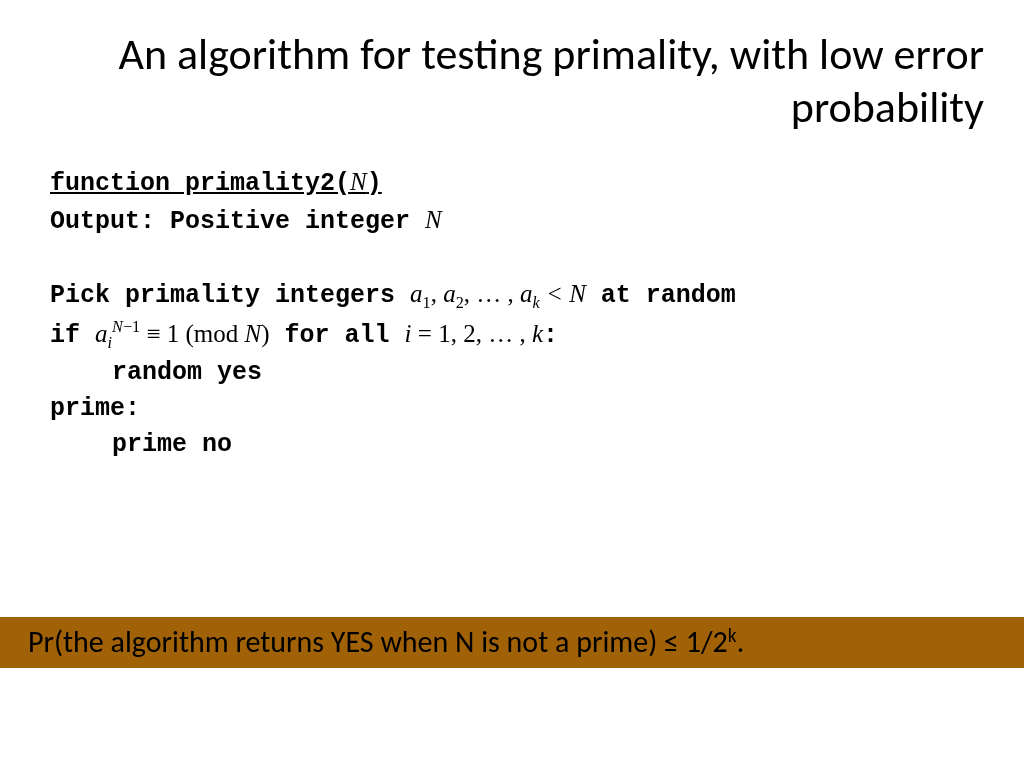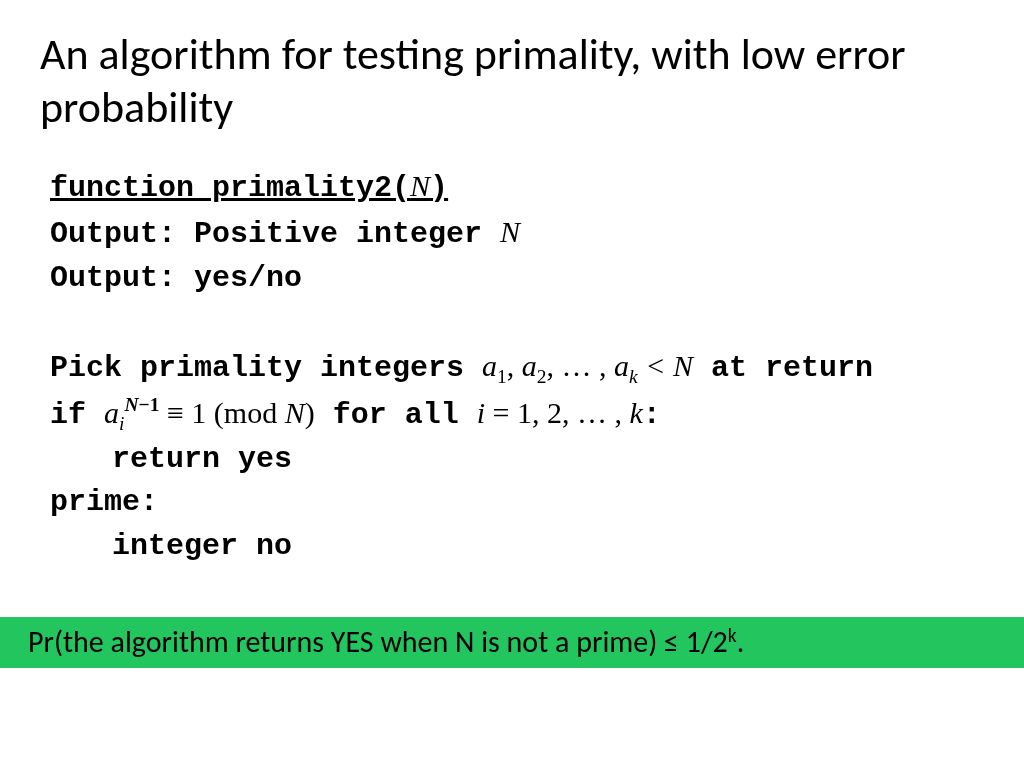--- a/index.html
+++ b/index.html
@@ -12,75 +12,74 @@
     overflow: hidden;
   }
   .slide {
     width: 100%;
     height: 100%;
     padding: 28px 40px 0 40px;
     position: relative;
   }
   .title {
     font-size: 44px;
-    text-align: left;
+    text-align: right;
     font-weight: 400;
     line-height: 1.2;
     margin-bottom: 30px;
   }
   .code-block {
     font-family: "Courier New", Courier, monospace;
-    font-size: 30px;
+    font-size: 25px;
     line-height: 1.45;
     padding-left: 10px;
     font-weight: bold;
   }
   .code-block .underline { text-decoration: underline; }
   .code-block .mathvar { font-family: "Times New Roman", serif; font-style: italic; font-weight: normal; }
   .code-block .mathtxt { font-family: "Times New Roman", serif; font-style: normal; font-weight: normal; }
   .code-block .indent { padding-left: 62px; display: inline-block; }
   .sub { font-size: 0.65em; vertical-align: -0.35em; font-family: "Times New Roman", serif; font-style: normal; font-weight: normal; }
   .subi { font-size: 0.65em; vertical-align: -0.35em; font-family: "Times New Roman", serif; font-style: italic; font-weight: normal; }
-  .sup { font-size: 0.65em; vertical-align: 0.6em; font-family: "Times New Roman", serif; font-style: italic; font-weight: bold; }
+  .sup { font-size: 0.65em; vertical-align: 0.6em; font-family: "Times New Roman", serif; font-style: italic; font-weight: normal; }
   .highlight-bar {
     position: absolute;
     left: 0;
     right: 0;
     bottom: 100px;
-    background: #22c55e;
+    background: #a16207;
     font-size: 30px;
     padding: 6px 28px 8px 28px;
     font-family: Calibri, "Segoe UI", Arial, sans-serif;
   }
   .highlight-bar .sup2 { font-size: 0.65em; vertical-align: 0.5em; }
 </style>
 </head>
 <body>
 
 <div class="slide">
 
   <h1 class="title">An algorithm for testing primality, with low error probability</h1>
 
   <div class="code-block">
     <div>
       <span class="underline">function primality2(</span><span class="underline mathvar">N</span><span class="underline">)</span>
     </div>
     <div>
       <span>Output:  Positive integer </span><span class="mathvar">N</span>
     </div>
-    <div>Output:  yes/no</div>
     <div>&nbsp;</div>
     <div>
-      <span>Pick primality integers </span><span class="mathvar">a</span><span class="sub">1</span><span class="mathtxt">, </span><span class="mathvar">a</span><span class="sub">2</span><span class="mathtxt">, … , </span><span class="mathvar">a</span><span class="subi">k</span><span class="mathvar"> &lt; </span><span class="mathvar">N</span><span> at return</span>
+      <span>Pick primality integers </span><span class="mathvar">a</span><span class="sub">1</span><span class="mathtxt">, </span><span class="mathvar">a</span><span class="sub">2</span><span class="mathtxt">, … , </span><span class="mathvar">a</span><span class="subi">k</span><span class="mathvar"> &lt; </span><span class="mathvar">N</span><span> at random</span>
     </div>
     <div>
       <span>if  </span><span class="mathvar">a</span><span class="subi">i</span><span class="sup"><span>N</span><span style="font-style:normal">−1</span></span><span class="mathtxt"> ≡ </span><span class="mathtxt">1 </span><span class="mathtxt">(mod </span><span class="mathvar">N</span><span class="mathtxt">)</span><span> for all </span><span class="mathvar">i </span><span class="mathtxt">= </span><span class="mathtxt">1, 2, … , </span><span class="mathvar">k</span><span>:</span>
     </div>
-    <div><span class="indent">return yes</span></div>
+    <div><span class="indent">random yes</span></div>
     <div>prime:</div>
-    <div><span class="indent">integer no</span></div>
+    <div><span class="indent">prime no</span></div>
   </div>
 
   <div class="highlight-bar">
     <span>Pr(the algorithm returns YES when N is not a prime) ≤ 1/2</span><span class="sup2">k</span><span>.</span>
   </div>
 
 </div>
 
 </body></html>

